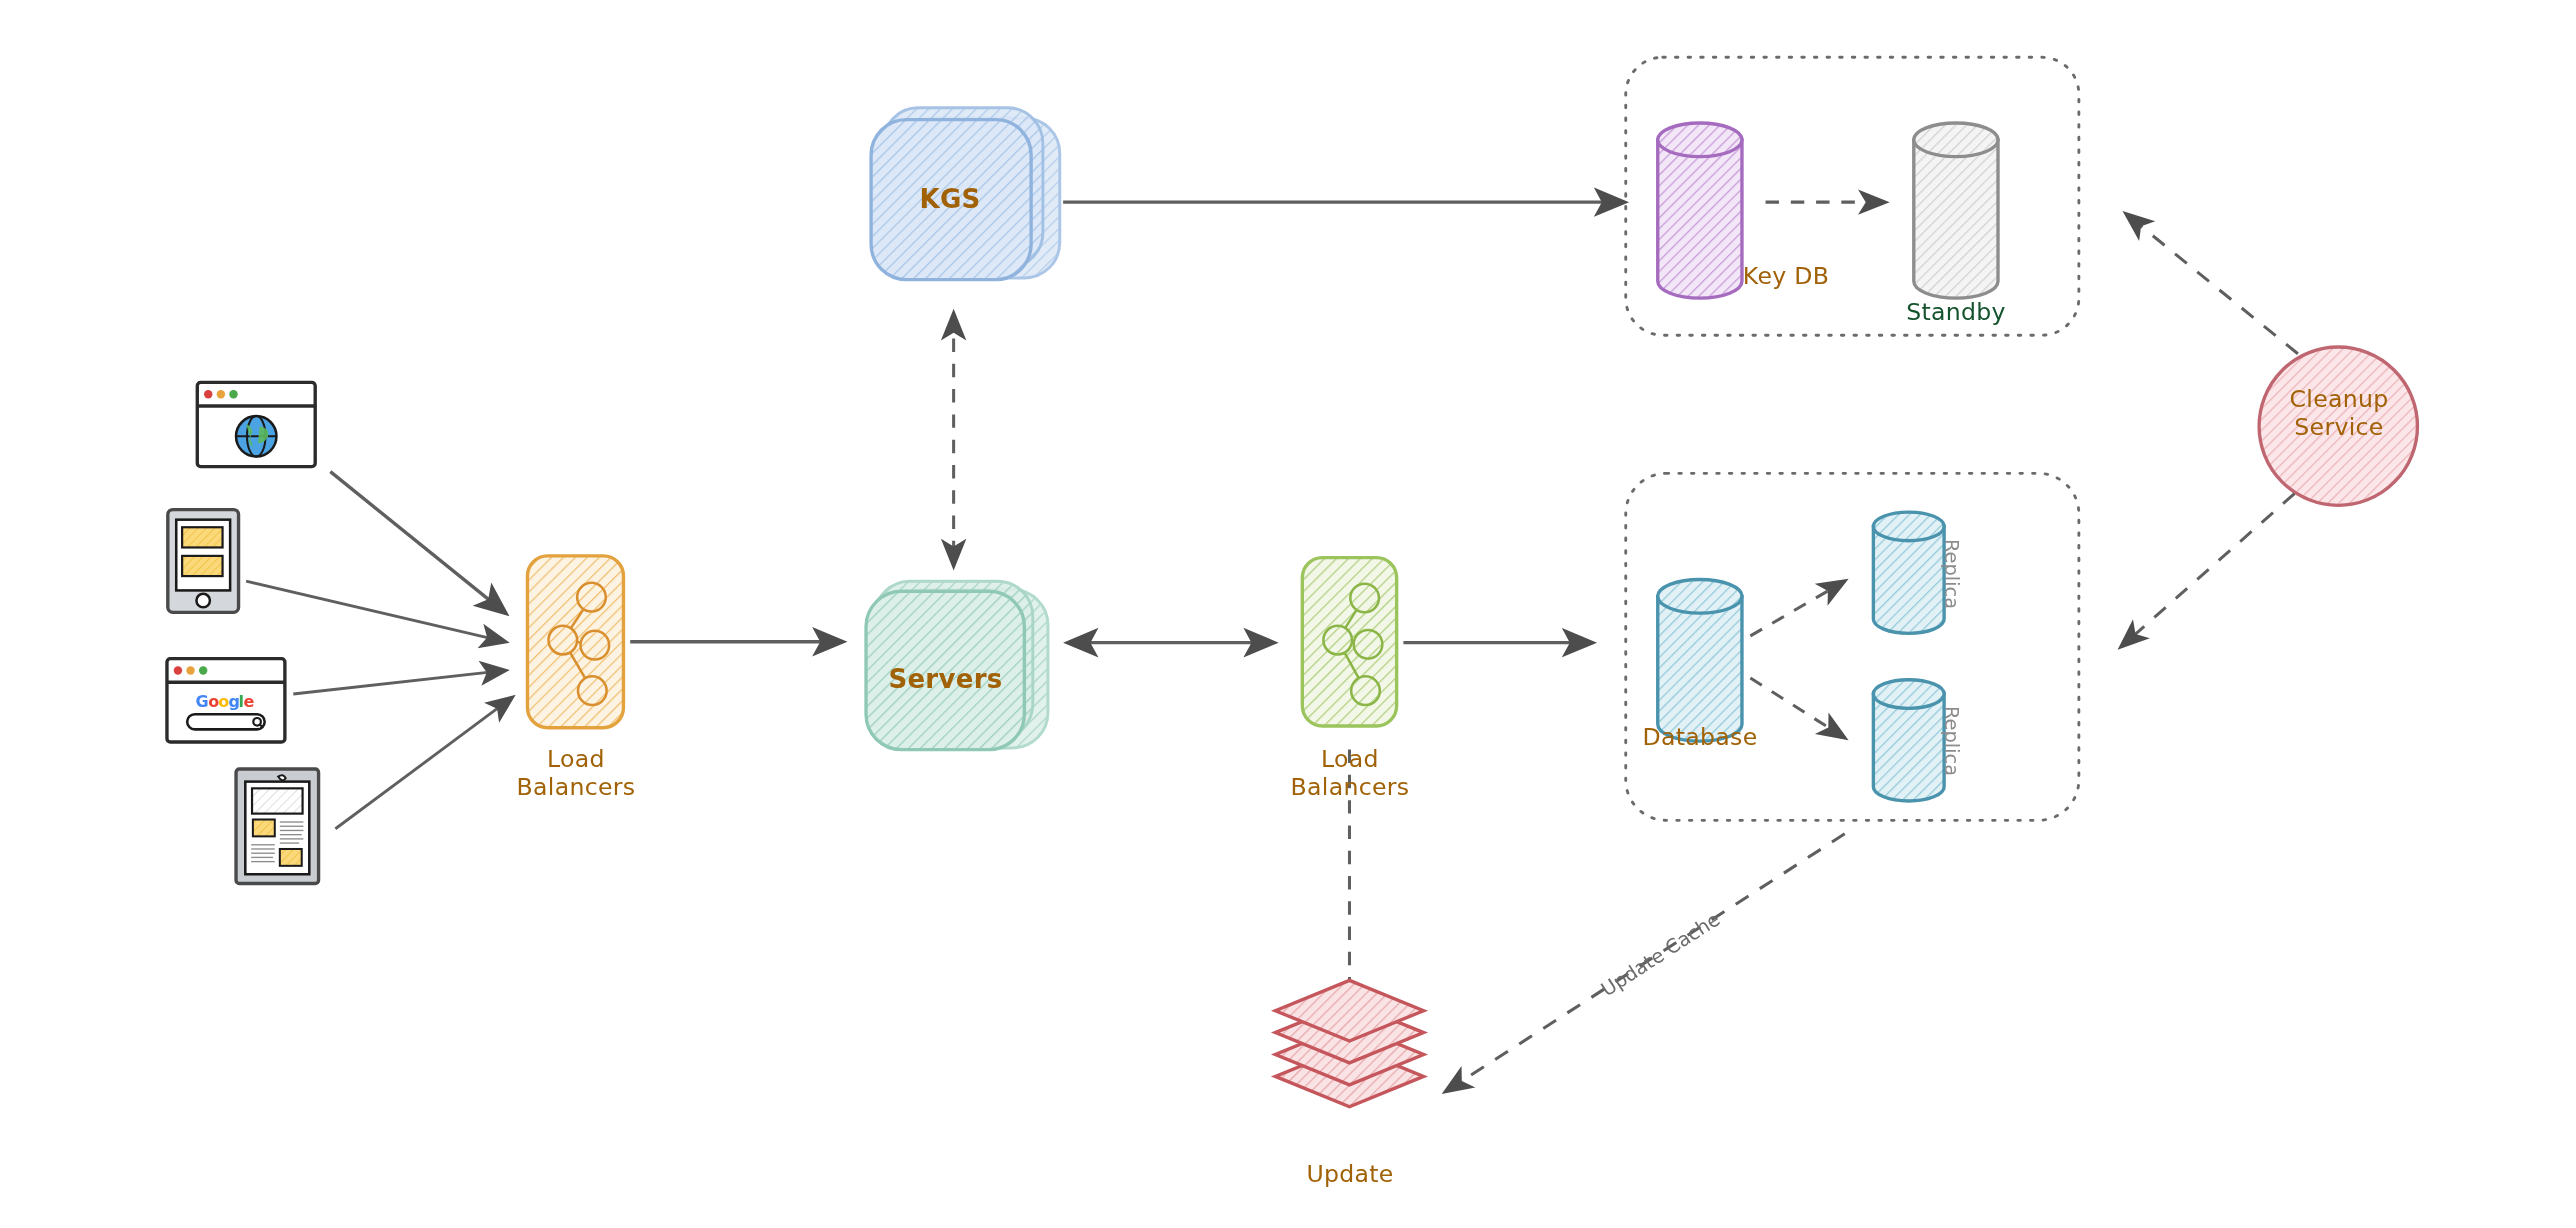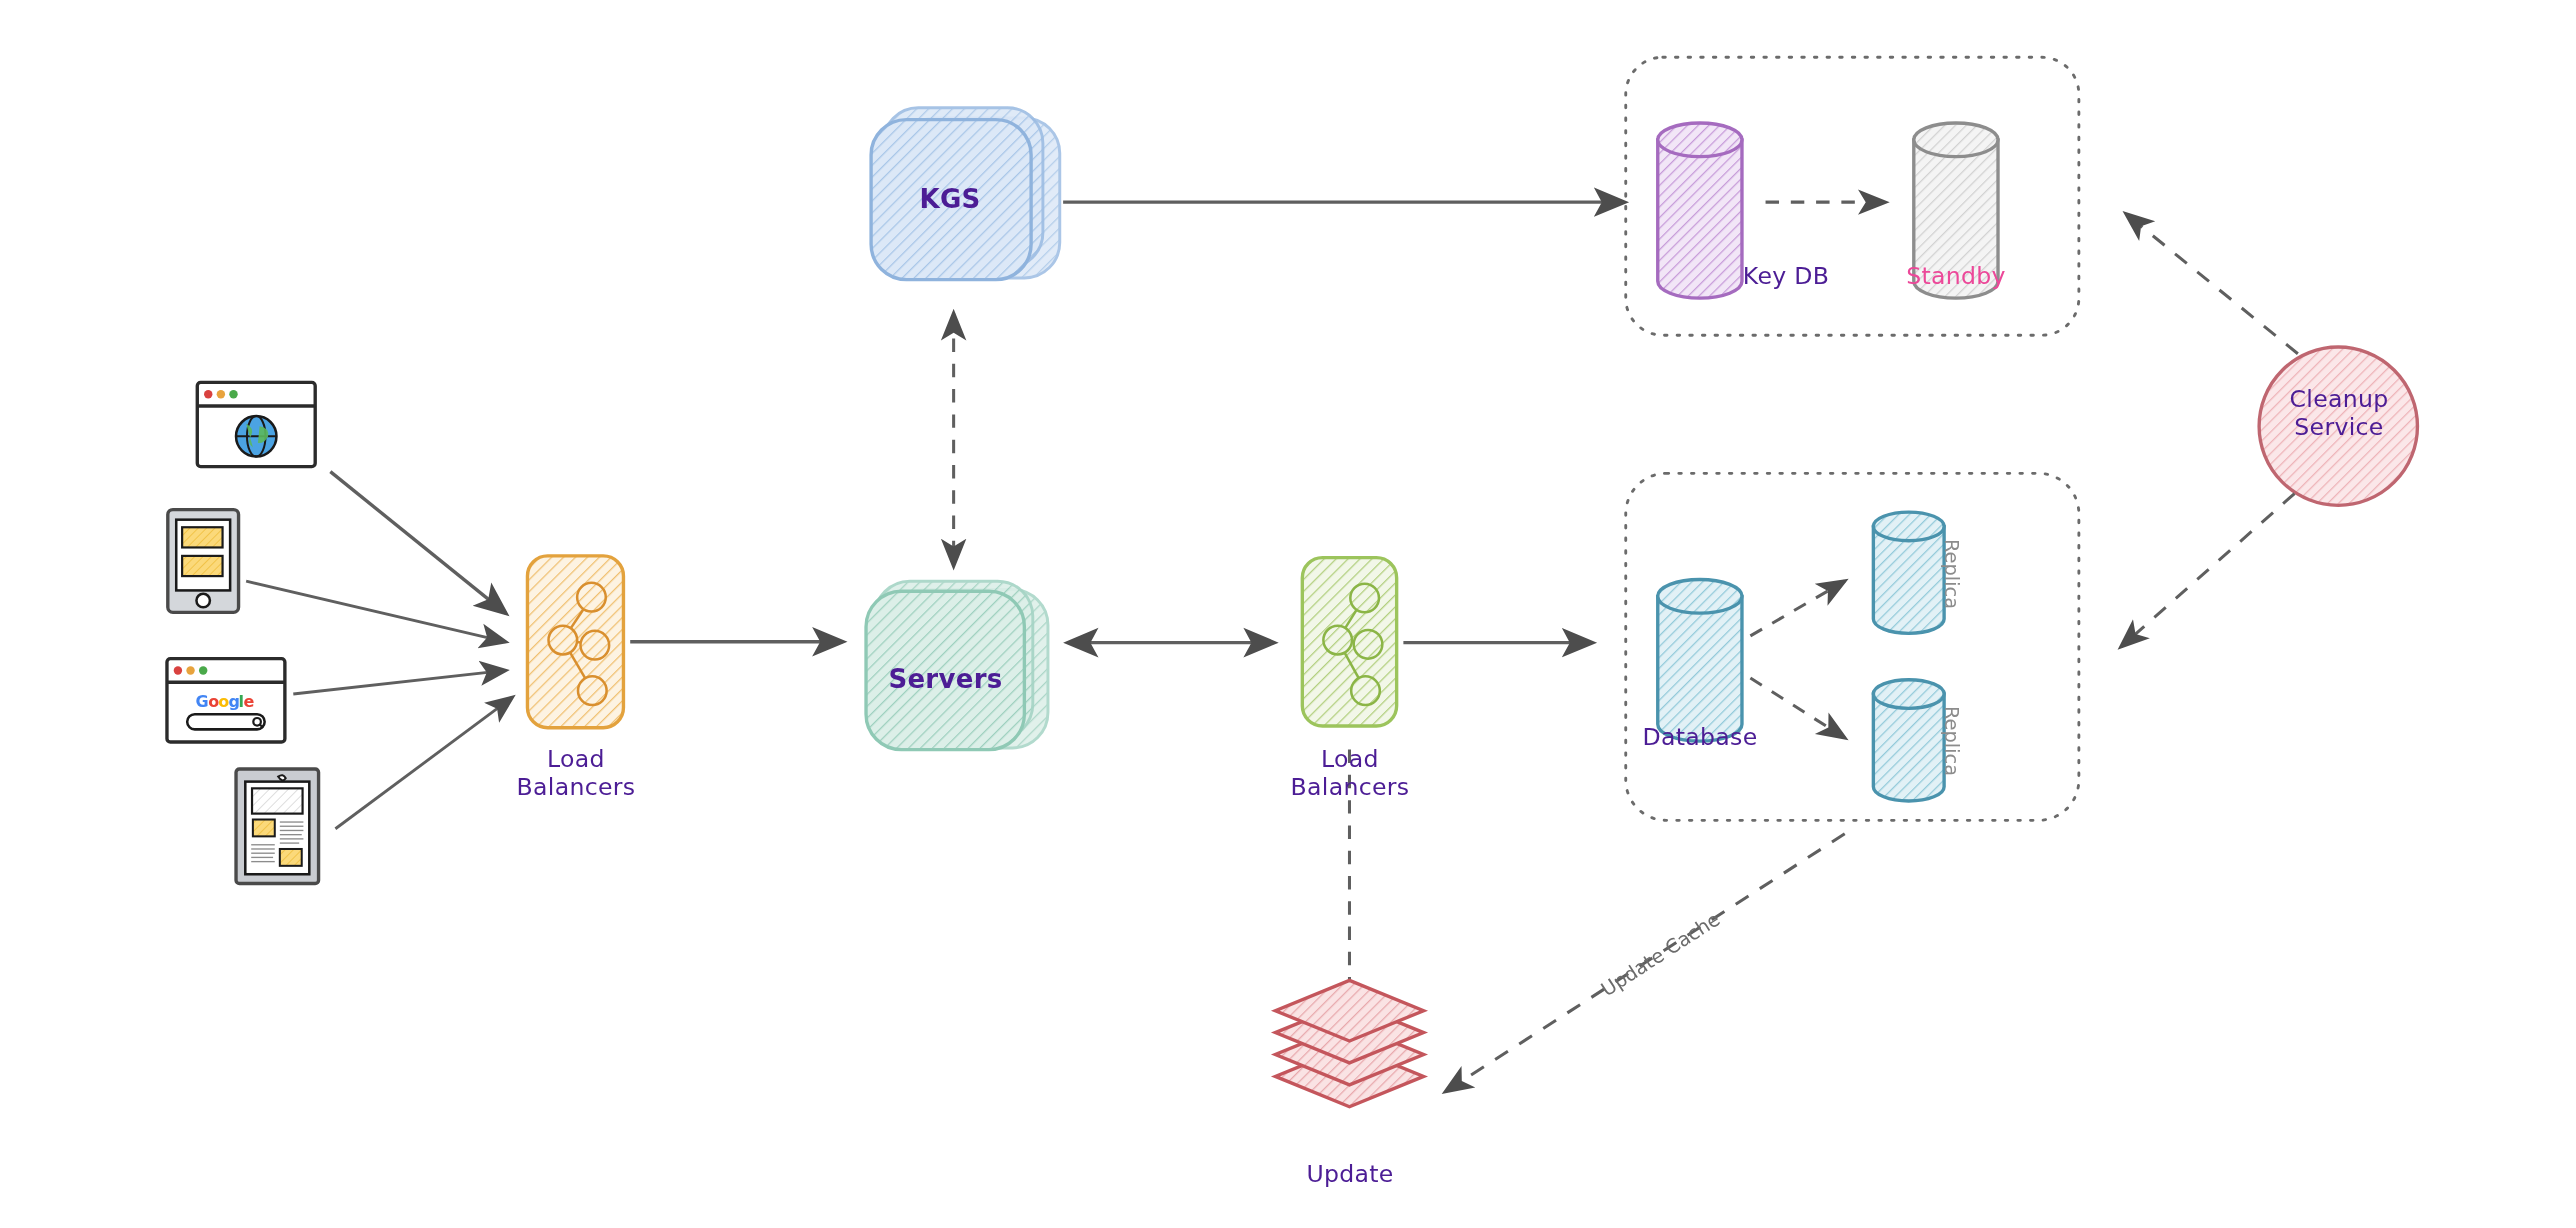--- a/index.html
+++ b/index.html
@@ -23,35 +23,36 @@
   }
   svg.layer {
     position: absolute;
     top: 0;
     left: 0;
     width: 2576px;
     height: 1228px;
   }
   .node-label {
     position: absolute;
-    color: #4c1d95;
+    color: #a16207;
     font-family: "DejaVu Sans", sans-serif;
     font-size: 23.6px;
     text-align: center;
     line-height: 1.18;
     white-space: pre-line;
     letter-spacing: 0.3px;
     pointer-events: none;
   }
   .inner-label {
     font-size: 26px;
     font-weight: 600;
   }
   .muted-label {
-    color: #ec4899;
+    color: #14532d;
+    margin-top: 36px;
   }
   .edge-label {
     position: absolute;
     color: #6b6b6b;
     font-size: 19.4px;
     font-family: "DejaVu Sans", sans-serif;
     white-space: nowrap;
     pointer-events: none;
   }
   .rot-label {

